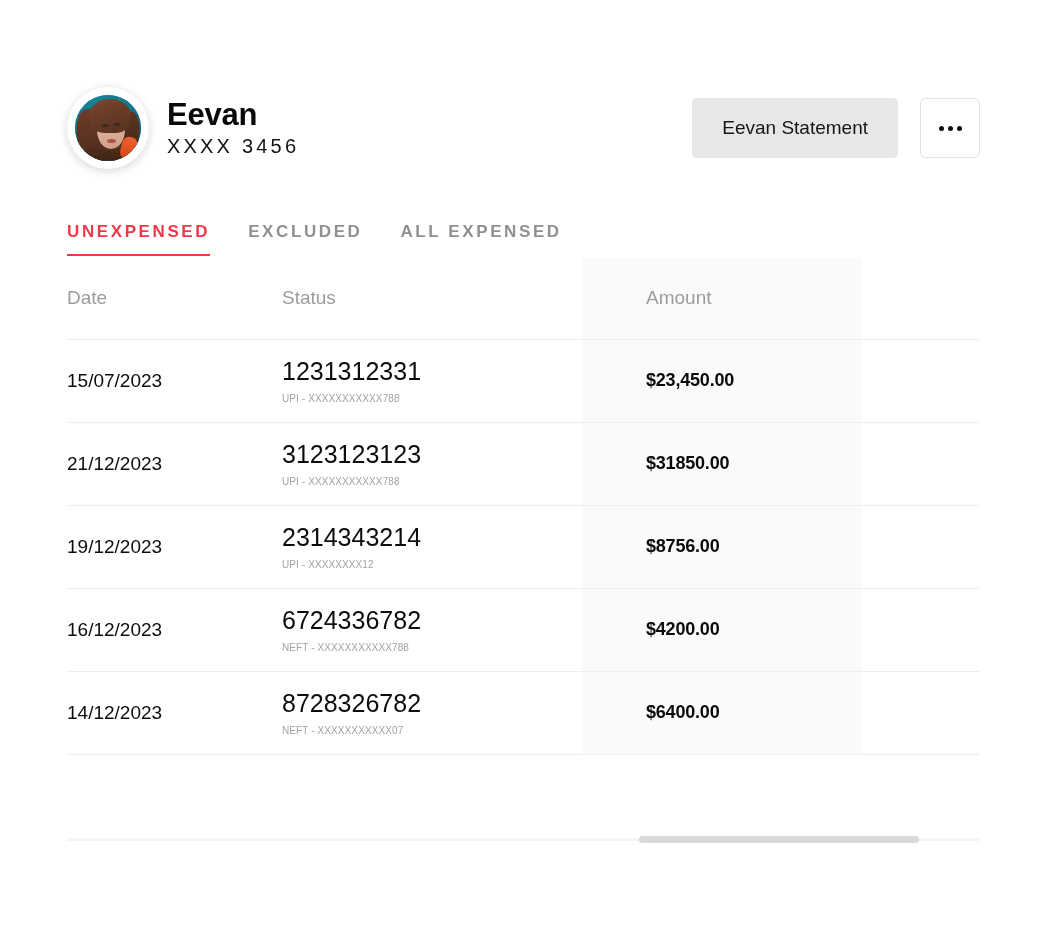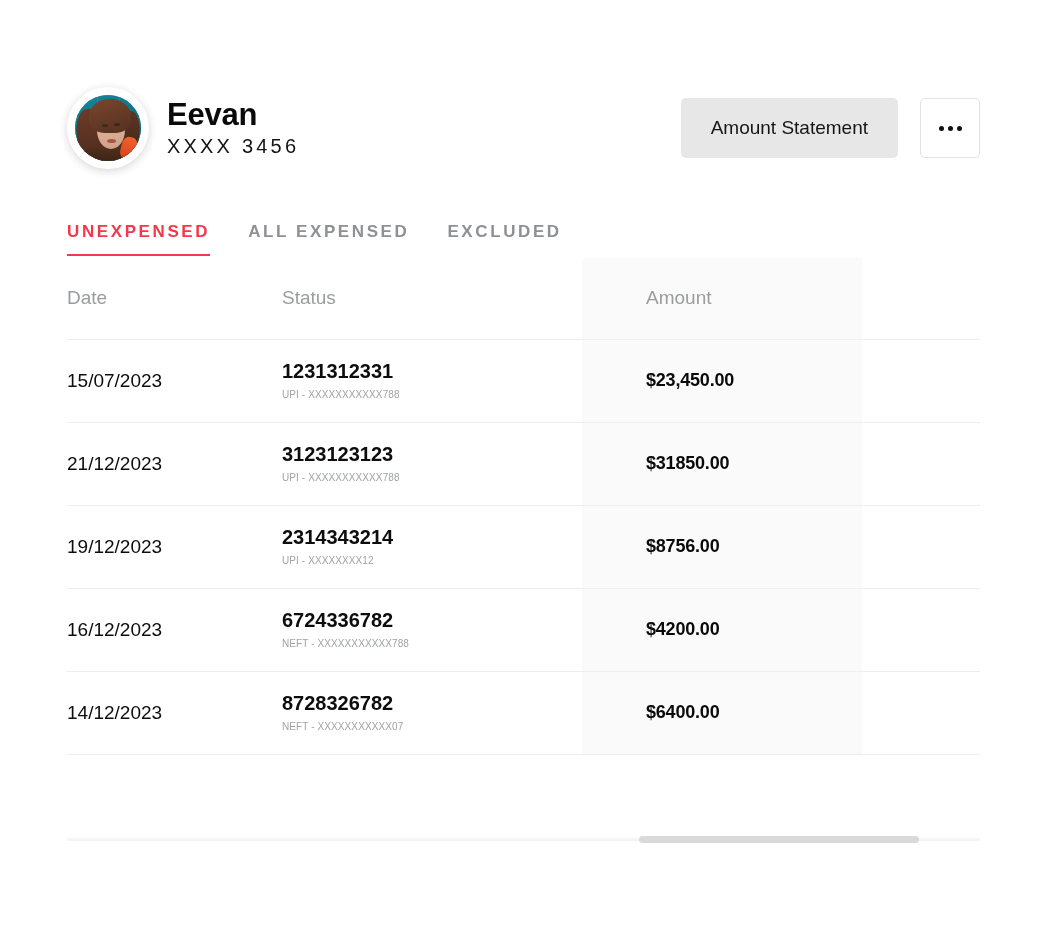--- a/index.html
+++ b/index.html
@@ -238,22 +238,22 @@
   }
 
   .cell-date {
     font-size: 19px;
     font-weight: 400;
     color: #0d0d0d;
   }
 
   .cell-status { padding-right: 18px; }
   .status-ref {
-    font-size: 20px;
-    font-weight: 700;
+    font-size: 25px;
+    font-weight: 400;
     color: #0d0d0d;
     line-height: 1.3;
   }
   .status-sub {
     font-size: 10px;
     font-weight: 400;
     color: #a0a2a5;
     line-height: 1.45;
     margin-top: 4px;
     letter-spacing: 0.1px;
@@ -315,34 +315,34 @@
           <div class="accent"></div>
         </div>
       </div>
       <div class="profile-text">
         <div class="profile-name">Eevan</div>
         <div class="profile-card">XXXX 3456</div>
       </div>
     </div>
 
     <div class="header-actions">
-      <button class="btn-import">Amount Statement</button>
+      <button class="btn-import">Eevan Statement</button>
       <button class="btn-more">
         <span class="dot"></span>
         <span class="dot"></span>
         <span class="dot"></span>
       </button>
     </div>
 
   </div>
 
   <div class="tabs">
     <button class="tab active">UNEXPENSED</button>
+    <button class="tab">EXCLUDED</button>
     <button class="tab">ALL EXPENSED</button>
-    <button class="tab">EXCLUDED</button>
   </div>
 
   <div class="table-wrap">
     <table class="txn">
       <colgroup>
         <col class="c-date">
           <col class="c-status">
           <col class="c-amount">
           <col class="c-extra">
       </colgroup>

